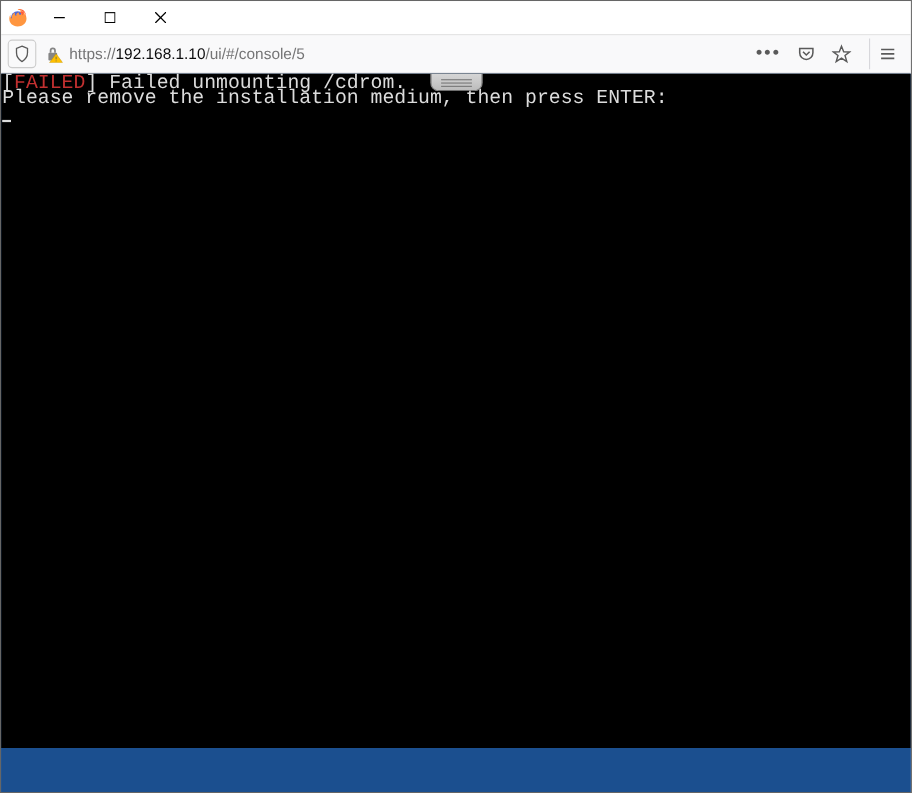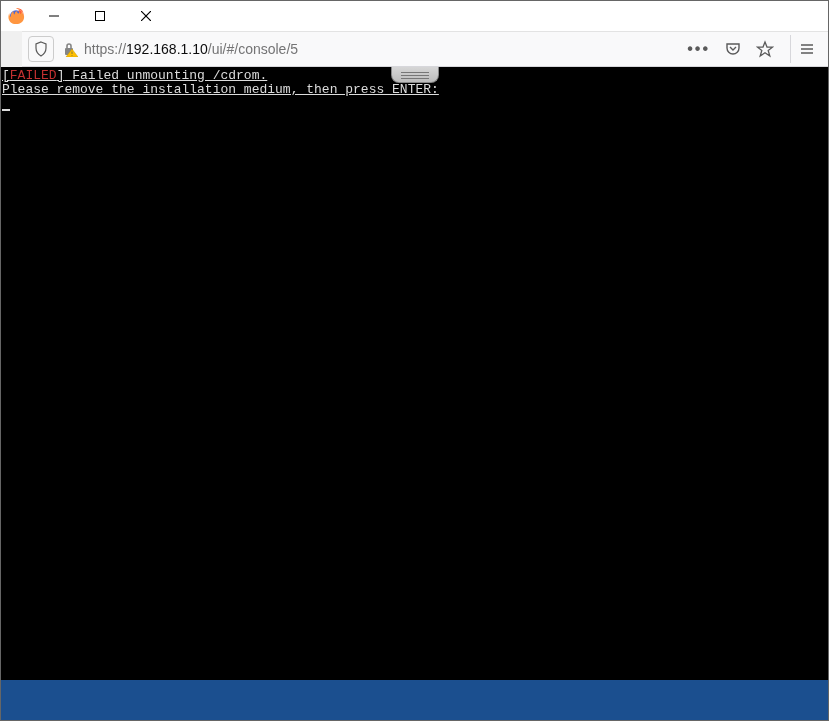--- a/index.html
+++ b/index.html
@@ -47,21 +47,20 @@
     .win-btn svg { width: 10px; height: 10px; }
     .addrbar {
       height: 36px;
       background: #f9f9fa;
       border-top: 1px solid #e3e3e3;
       border-bottom: 1px solid #d7d7db;
       display: flex;
       align-items: center;
       padding: 0 6px;
       gap: 8px;
-      margin-left: 21px;
     }
     .shield-icon, .lock-icon, .ellipsis-icon, .pocket-icon, .star-icon, .hamburger-icon {
       display: flex;
       align-items: center;
       justify-content: center;
       color: #5a5a5a;
     }
     .shield-icon { width: 26px; height: 26px; border: 1px solid #ccc; border-radius: 4px; }
     .url-box {
       flex: 1;
@@ -96,26 +95,25 @@
       position: relative;
       height: calc(100% - 66px);
       background: #1b4f8f;
     }
     .console {
       position: absolute;
       top: 0; left: 0; right: 0;
       bottom: 40px;
       background: #000;
       font-family: "Consolas", "Courier New", monospace;
-      font-size: 13px;
+      font-size: 18px;
       line-height: 14px;
       color: #dcdcdc;
       padding: 2px 1px;
       white-space: pre;
-      text-decoration: underline;
     }
     .failed { color: #c23030; }
     .cursor {
       display: inline-block;
       width: 8px;
       height: 2px;
       background: #dcdcdc;
       vertical-align: bottom;
       margin-top: 2px;
     }

